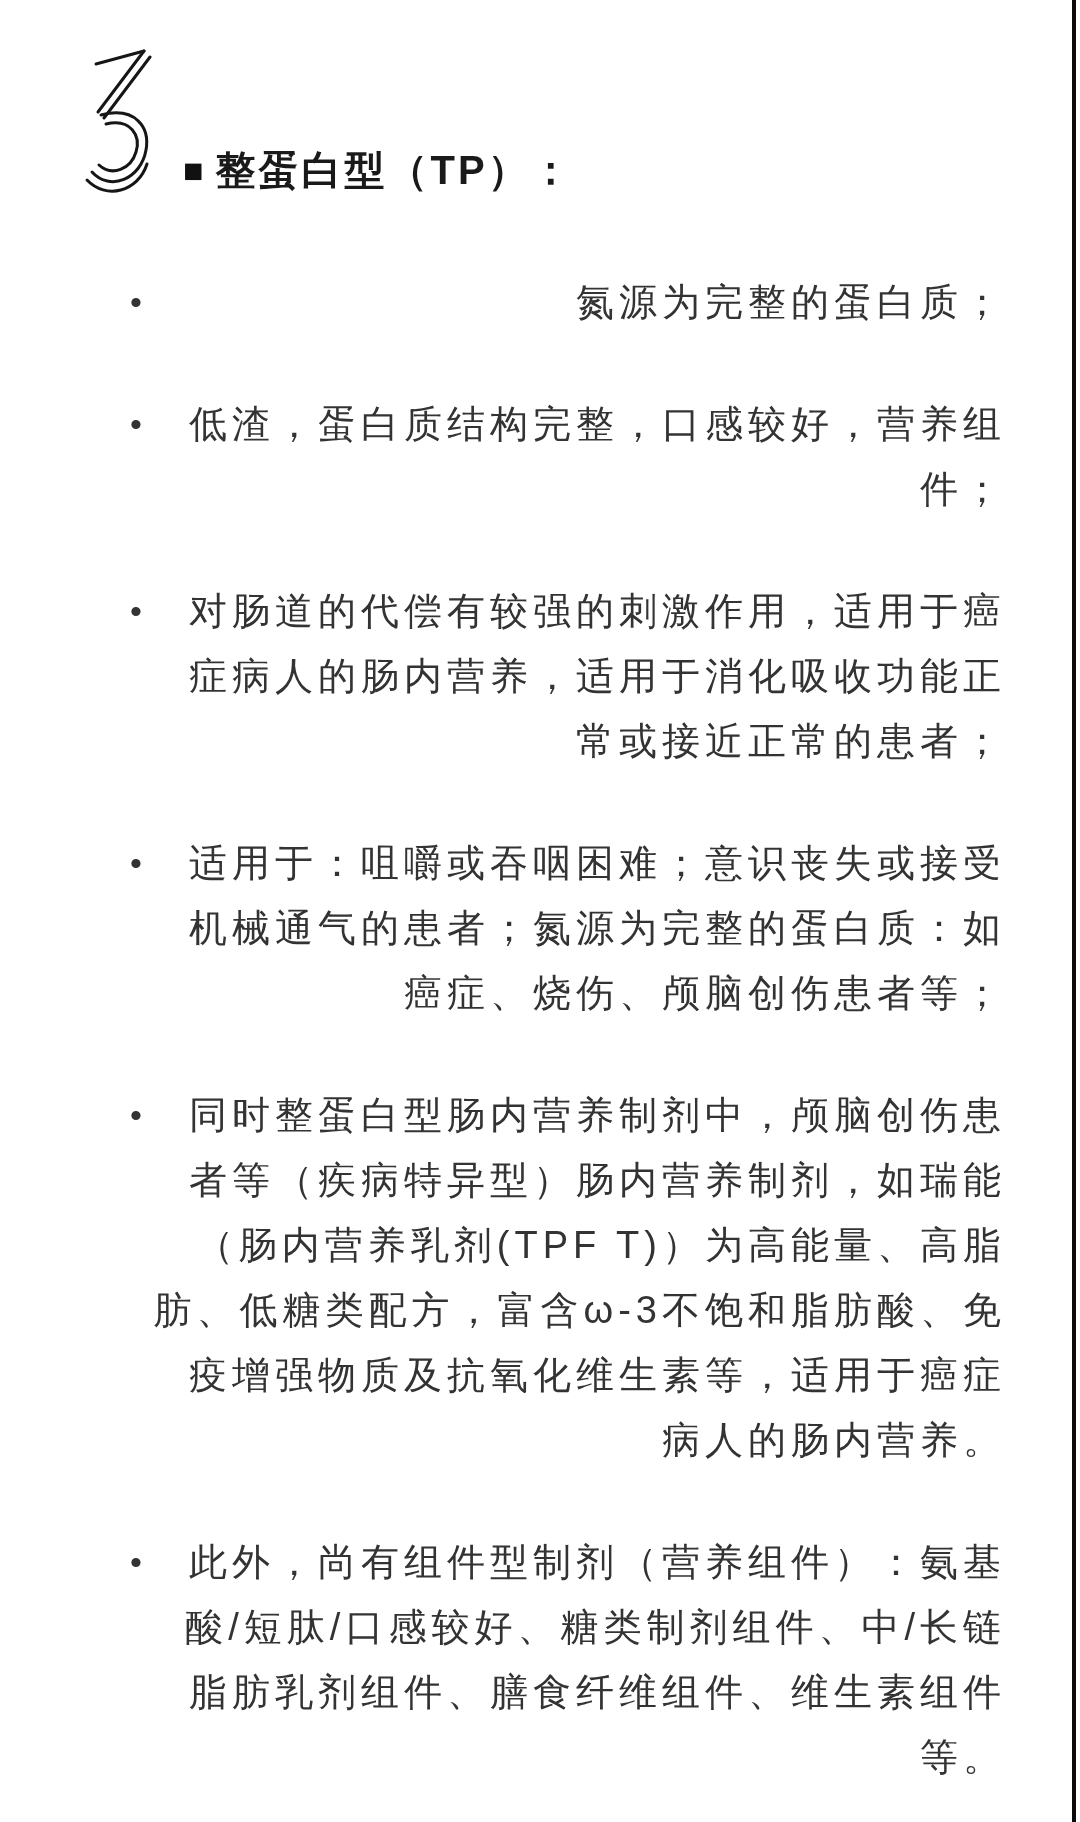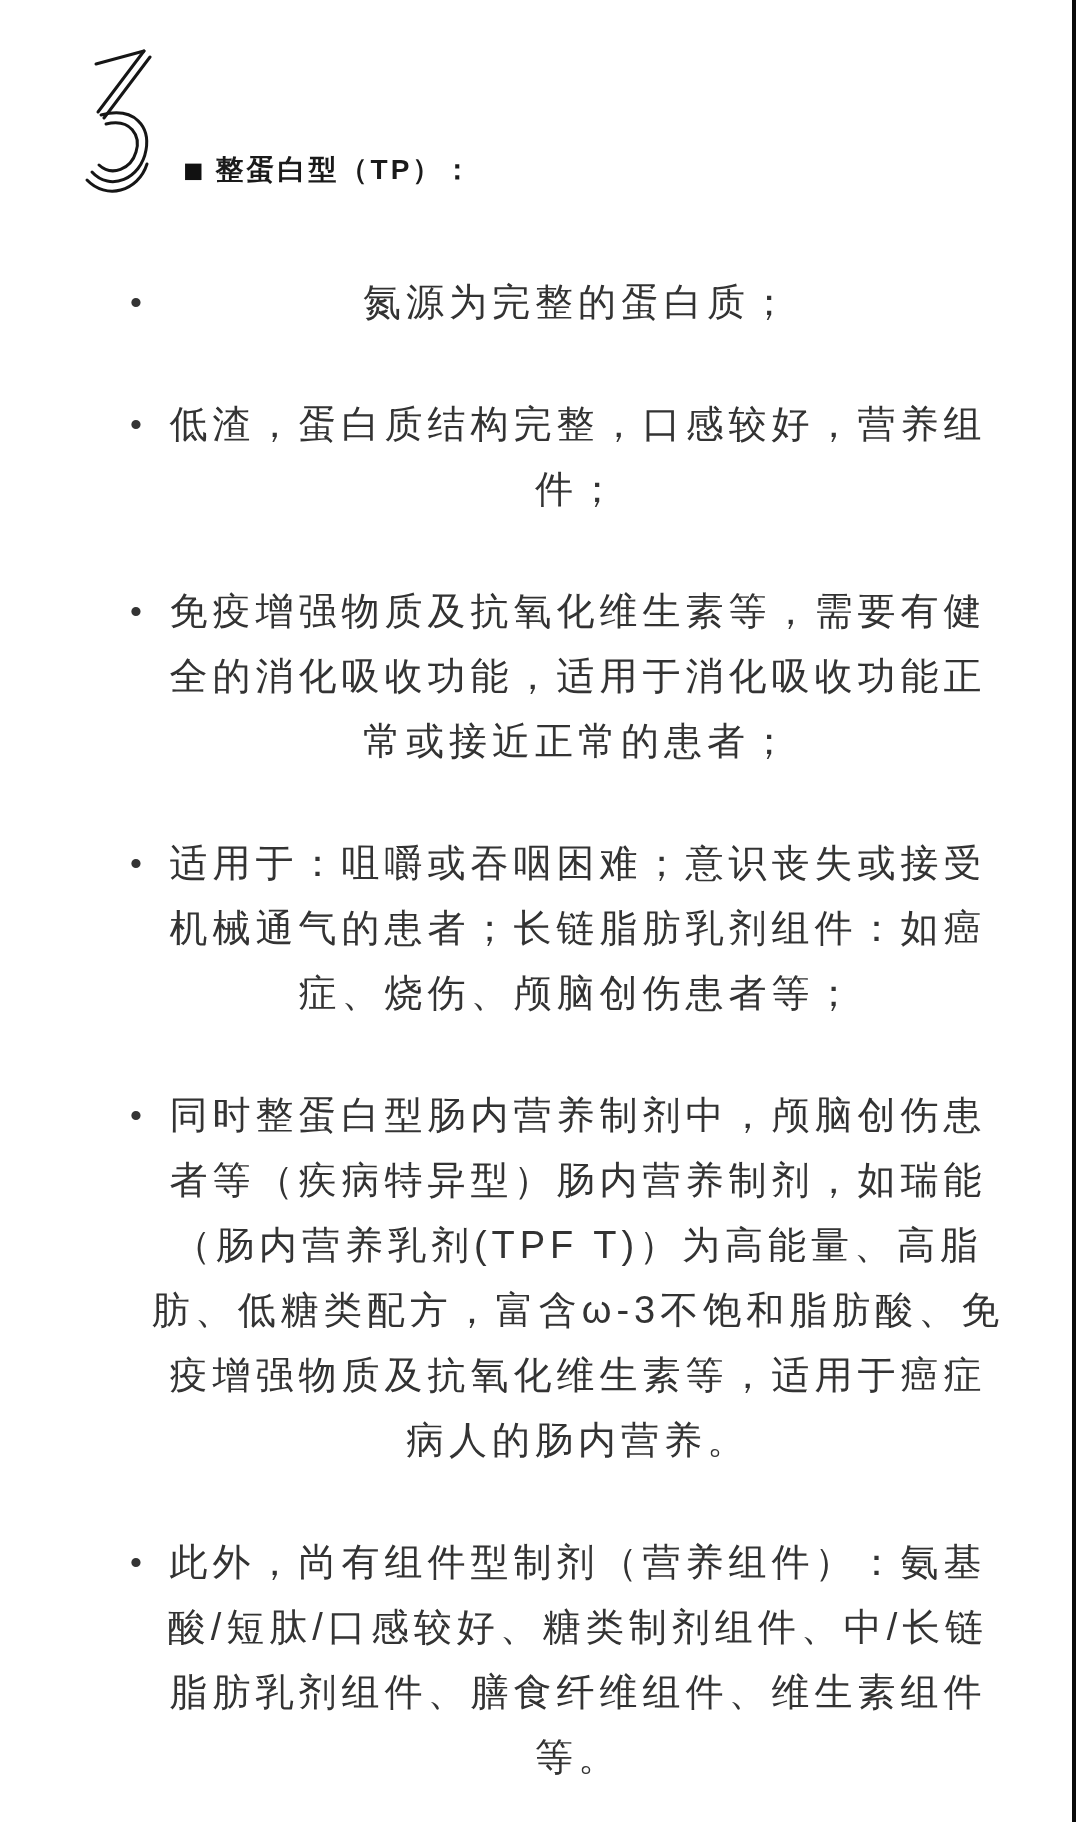--- a/index.html
+++ b/index.html
@@ -35,21 +35,21 @@
     gap: 12px;
     color: #1a1a1a;
     white-space: nowrap;
   }
   .heading-marker {
     font-size: 34px;
     line-height: 44px;
     color: #111111;
   }
   .heading-text {
-    font-size: 28px;
+    font-size: 40px;
     line-height: 48px;
     font-weight: 700;
     letter-spacing: 3px;
   }
   .bullet-list {
     position: absolute;
     left: 130px;
     top: 270px;
     margin: 0;
     padding: 0;
@@ -68,21 +68,21 @@
     line-height: 65px;
     color: #333333;
   }
   .bullet-text {
     width: 856px;
     font-size: 38px;
     line-height: 65px;
     letter-spacing: 5px;
     color: #333333;
     word-break: break-all;
-    text-align: center;
+    text-align: right;
   }
 </style>
 </head>
 <body>
 
 <div class="page">
 
   <svg class="numeral" viewBox="0 0 68 152" aria-label="3">
     <g stroke="#161616" fill="none" stroke-width="3" stroke-linecap="round">
       <path d="M12 20 L60 7"></path>
@@ -103,25 +103,25 @@
     <li>
       <span class="bullet-dot">•</span>
       <div class="bullet-text">氮源为完整的蛋白质；</div>
     </li>
     <li>
       <span class="bullet-dot">•</span>
       <div class="bullet-text">低渣，蛋白质结构完整，口感较好，营养组件；</div>
     </li>
     <li>
       <span class="bullet-dot">•</span>
-      <div class="bullet-text">免疫增强物质及抗氧化维生素等，需要有健全的消化吸收功能，适用于消化吸收功能正常或接近正常的患者；</div>
+      <div class="bullet-text">对肠道的代偿有较强的刺激作用，适用于癌症病人的肠内营养，适用于消化吸收功能正常或接近正常的患者；</div>
     </li>
     <li>
       <span class="bullet-dot">•</span>
-      <div class="bullet-text">适用于：咀嚼或吞咽困难；意识丧失或接受机械通气的患者；长链脂肪乳剂组件：如癌症、烧伤、颅脑创伤患者等；</div>
+      <div class="bullet-text">适用于：咀嚼或吞咽困难；意识丧失或接受机械通气的患者；氮源为完整的蛋白质：如癌症、烧伤、颅脑创伤患者等；</div>
     </li>
     <li>
       <span class="bullet-dot">•</span>
       <div class="bullet-text">同时整蛋白型肠内营养制剂中，颅脑创伤患者等（疾病特异型）肠内营养制剂，如瑞能（肠内营养乳剂(TPF T)）为高能量、高脂肪、低糖类配方，富含ω-3不饱和脂肪酸、免疫增强物质及抗氧化维生素等，适用于癌症病人的肠内营养。</div>
     </li>
     <li>
       <span class="bullet-dot">•</span>
       <div class="bullet-text">此外，尚有组件型制剂（营养组件）：氨基酸/短肽/口感较好、糖类制剂组件、中/长链脂肪乳剂组件、膳食纤维组件、维生素组件等。</div>
     </li>
   </ul>

